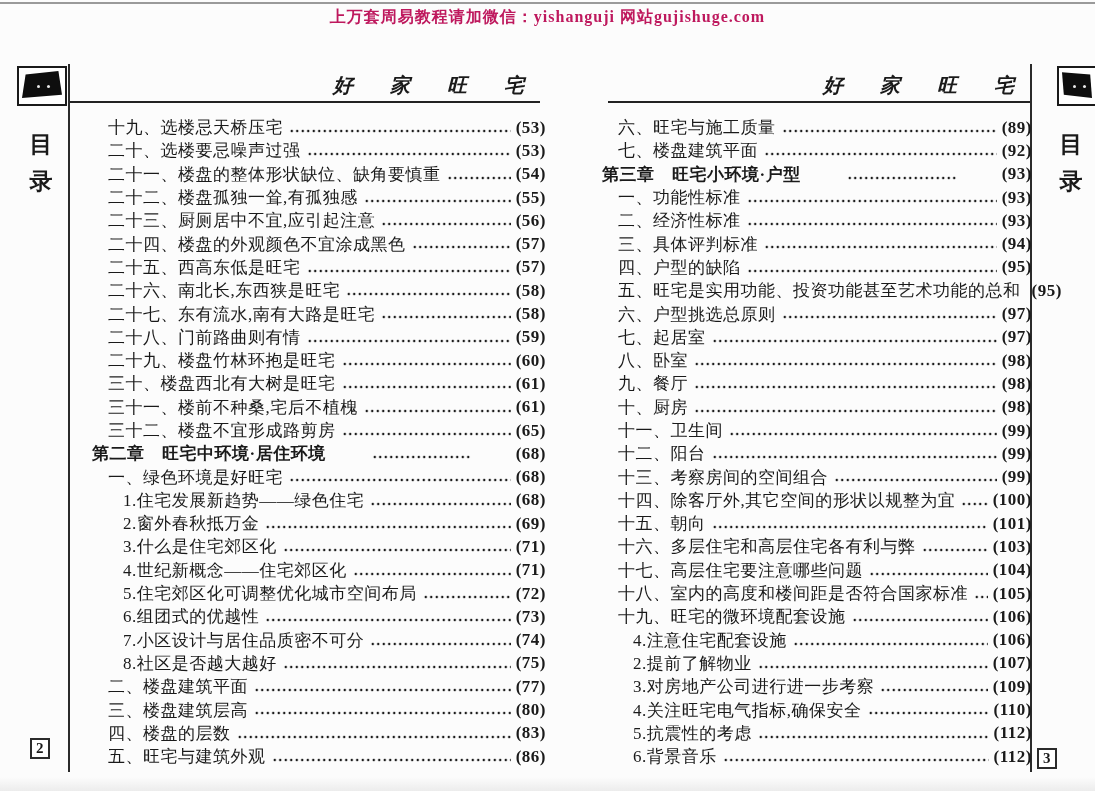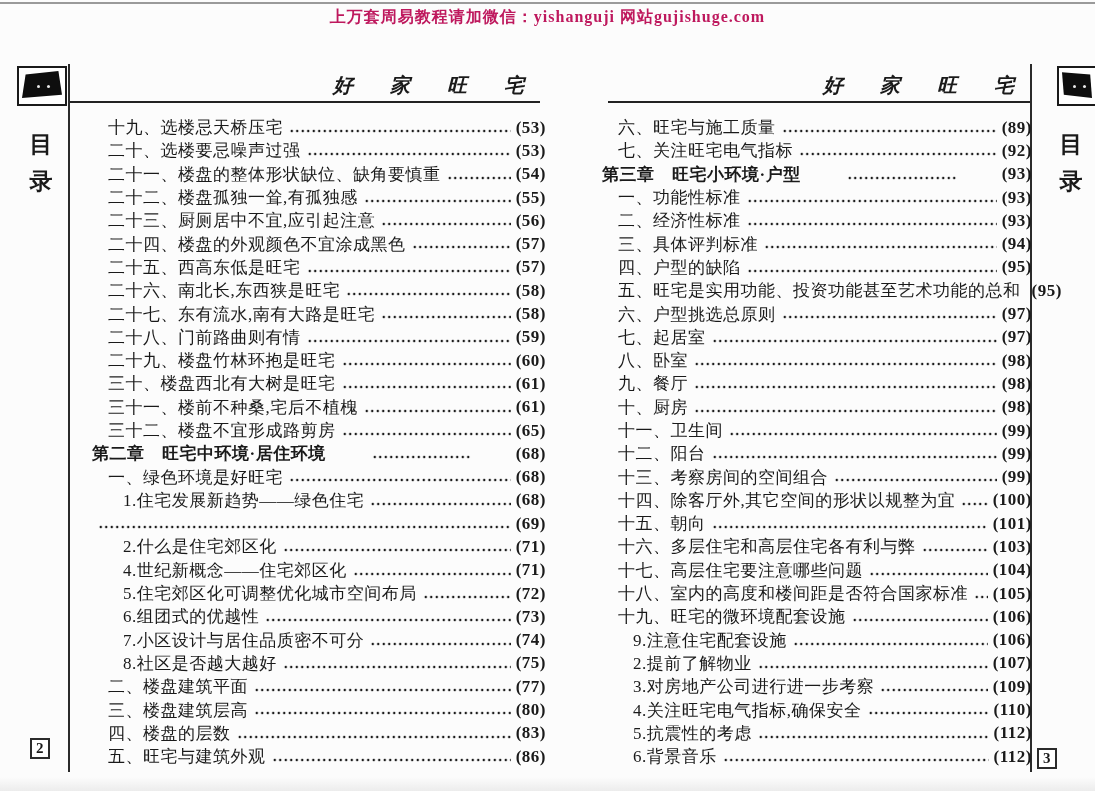--- a/index.html
+++ b/index.html
@@ -182,25 +182,26 @@
       <span class="toc-title">一、绿色环境是好旺宅</span>
       <span class="toc-dots"></span>
       <span class="toc-page">(68)</span>
     </div>
     <div class="toc-row sub">
       <span class="toc-title">1.住宅发展新趋势——绿色住宅</span>
       <span class="toc-dots"></span>
       <span class="toc-page">(68)</span>
     </div>
     <div class="toc-row sub">
+      <span class="toc-title">2.窗外春秋抵万金</span>
       <span class="toc-dots"></span>
       <span class="toc-page">(69)</span>
     </div>
     <div class="toc-row sub">
-      <span class="toc-title">2.什么是住宅郊区化</span>
+      <span class="toc-title">3.什么是住宅郊区化</span>
       <span class="toc-dots"></span>
       <span class="toc-page">(71)</span>
     </div>
     <div class="toc-row sub">
       <span class="toc-title">4.世纪新概念——住宅郊区化</span>
       <span class="toc-dots"></span>
       <span class="toc-page">(71)</span>
     </div>
     <div class="toc-row sub">
       <span class="toc-title">5.住宅郊区化可调整优化城市空间布局</span>
@@ -243,21 +244,21 @@
       <span class="toc-page">(86)</span>
     </div>
   </div>
 <div class="toc toc-right" id="right-toc">
     <div class="toc-row item">
       <span class="toc-title">六、旺宅与施工质量</span>
       <span class="toc-dots"></span>
       <span class="toc-page">(89)</span>
     </div>
     <div class="toc-row item">
-      <span class="toc-title">七、关注旺宅电气指标</span>
+      <span class="toc-title">七、楼盘建筑平面</span>
       <span class="toc-dots"></span>
       <span class="toc-page">(92)</span>
     </div>
     <div class="toc-row chapter">
       <span class="toc-title">第三章　旺宅小环境·户型</span>
       <span class="toc-dots"></span>
       <span class="toc-page">(93)</span>
     </div>
     <div class="toc-row item">
       <span class="toc-title">一、功能性标准</span>
@@ -348,21 +349,21 @@
       <span class="toc-title">十八、室内的高度和楼间距是否符合国家标准</span>
       <span class="toc-dots"></span>
       <span class="toc-page">(105)</span>
     </div>
     <div class="toc-row item">
       <span class="toc-title">十九、旺宅的微环境配套设施</span>
       <span class="toc-dots"></span>
       <span class="toc-page">(106)</span>
     </div>
     <div class="toc-row sub">
-      <span class="toc-title">9.注意住宅配套设施</span>
+      <span class="toc-title">4.注意住宅配套设施</span>
       <span class="toc-dots"></span>
       <span class="toc-page">(106)</span>
     </div>
     <div class="toc-row sub">
       <span class="toc-title">2.提前了解物业</span>
       <span class="toc-dots"></span>
       <span class="toc-page">(107)</span>
     </div>
     <div class="toc-row sub">
       <span class="toc-title">3.对房地产公司进行进一步考察</span>

